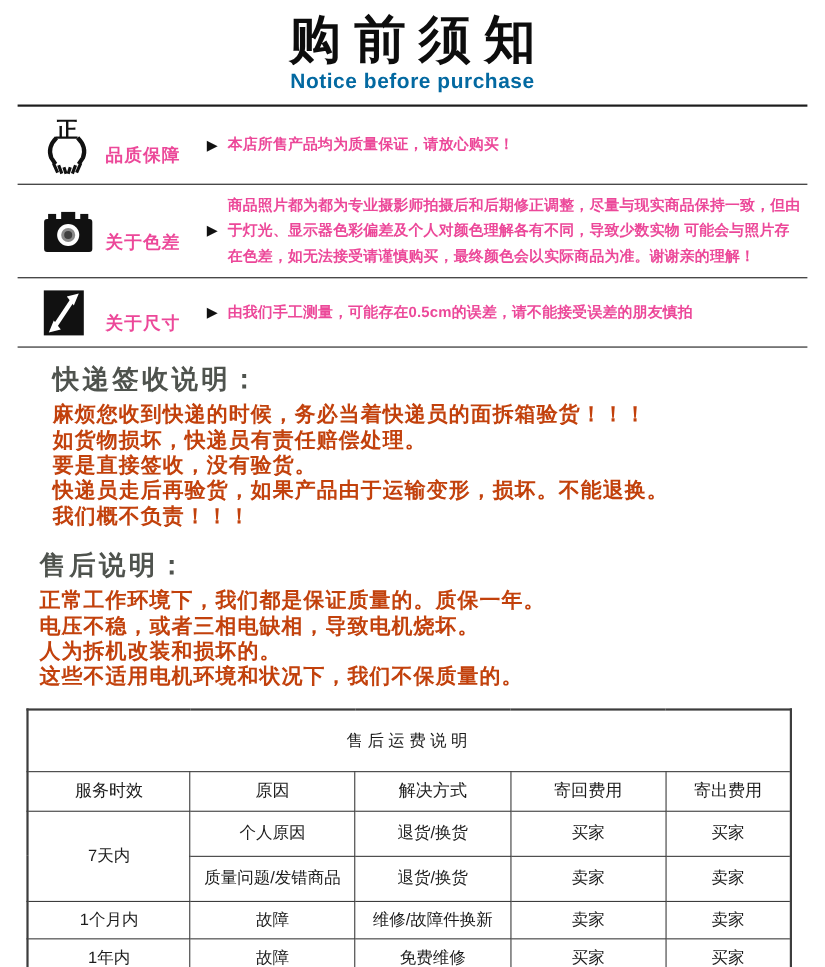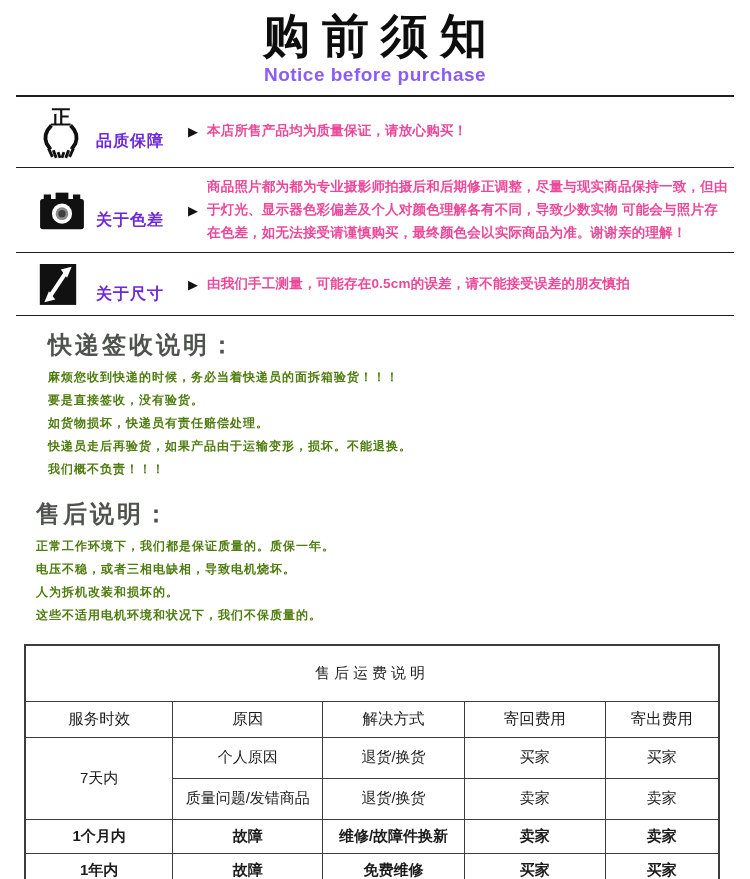--- a/index.html
+++ b/index.html
@@ -11,77 +11,77 @@
   }
   .page { width:750px; height:623px; position:relative; }
 
   
   .header { text-align:center; padding-top:10px; }
   .title {
     font-size:47px; font-weight:bold; letter-spacing:12px;
     padding-left:12px; color:#0d0d0d; line-height:1.12;
   }
   .subtitle {
-    font-size:19px; font-weight:bold; color:#8b5cf6; letter-spacing:0.5px;
+    font-size:19px; font-weight:bold; color:#0369a1; letter-spacing:0.5px;
     margin-top:1px;
   }
 
   .divider { border:none; border-top:2px solid #1c1c1c; margin:0 16px; }
   .divider.thin { border-top-width:1.5px; }
 
   
   .notice-row {
     display:flex; align-items:center;
     padding:8px 20px 8px 38px;
   }
   .notice-row.r1 { min-height:60px; }
   .notice-row.r2 { min-height:81px; }
   .notice-row.r3 { min-height:56px; }
   .icon-box { width:58px; flex:0 0 58px; display:flex; align-items:center; }
   .row-label {
     width:92px; flex:0 0 92px;
-    font-size:16px; font-weight:bold; color:#6d28d9; letter-spacing:1px;margin-top:20px;
+    font-size:16px; font-weight:bold; color:#ec4899; letter-spacing:1px;margin-top:20px;
   }
   .row-body { flex:1; display:flex; align-items:center; }
   .bullet { font-size:13px; color:#111; margin-right:9px; flex:0 0 auto; }
   .row-text {
     font-size:13.5px; font-weight:bold; color:#ec4899;
     line-height:1.7; letter-spacing:0.2px;
   }
 
   
   .red-section { padding:0 20px 0 36px; }
   .red-section.s1 { margin-top:13px;padding-left:48px; }
   .red-section.s2 { margin-top:17px; }
   .section-heading {
     font-size:24px; font-weight:bold; color:#4f534e;
     letter-spacing:3px; margin-bottom:5px;
   }
   .red-line {
-    color:#4d7c0f; font-size:12px; font-weight:bold;
+    color:#c2410c; font-size:19px; font-weight:bold;
     letter-spacing:1px; line-height:23px;
   }
 
   
   .fee-table-wrap { margin:17px 30px 0 24px; }
   table.fee-table {
     width:100%; border-collapse:collapse; table-layout:fixed;
     border:2px solid #3d3d3d;
   }
   table.fee-table td, table.fee-table th {
     border:1.5px solid #3d3d3d; text-align:center; vertical-align:middle;
     font-size:15px; color:#1c1c1c; font-weight:normal;
   }
   td.tbl-title {
     font-size:27px; font-weight:bold; letter-spacing:4px;
     height:56px; color:#0d0d0d;
   }
   tr.head-row td { height:36px; font-size:15.5px; }
   tr.data-row td { height:41px; }
-  tr.data-row.short td { height:34px;font-weight:bold; }
+  tr.data-row.short td { height:34px; }
   td.fee-red { color:#e8431d; }
 
   .icon-svg { display:block; }
 </style>
 </head>
 <body>
 
 <div class="page">
 
   <div class="header">
@@ -145,22 +145,22 @@
       <span class="bullet">▶</span>
       <span class="row-text">由我们手工测量，可能存在0.5cm的误差，请不能接受误差的朋友慎拍</span>
     </div>
   </div>
 
   <hr class="divider thin">
 
   <div class="red-section s1">
     <div class="section-heading">快递签收说明：</div>
     <div class="red-line">麻烦您收到快递的时候，务必当着快递员的面拆箱验货！！！</div>
+    <div class="red-line">如货物损坏，快递员有责任赔偿处理。</div>
     <div class="red-line">要是直接签收，没有验货。</div>
-    <div class="red-line">如货物损坏，快递员有责任赔偿处理。</div>
     <div class="red-line">快递员走后再验货，如果产品由于运输变形，损坏。不能退换。</div>
     <div class="red-line">我们概不负责！！！</div>
   </div>
 
   <div class="red-section s2">
     <div class="section-heading">售后说明：</div>
     <div class="red-line">正常工作环境下，我们都是保证质量的。质保一年。</div>
     <div class="red-line">电压不稳，或者三相电缺相，导致电机烧坏。</div>
     <div class="red-line">人为拆机改装和损坏的。</div>
     <div class="red-line">这些不适用电机环境和状况下，我们不保质量的。</div>

